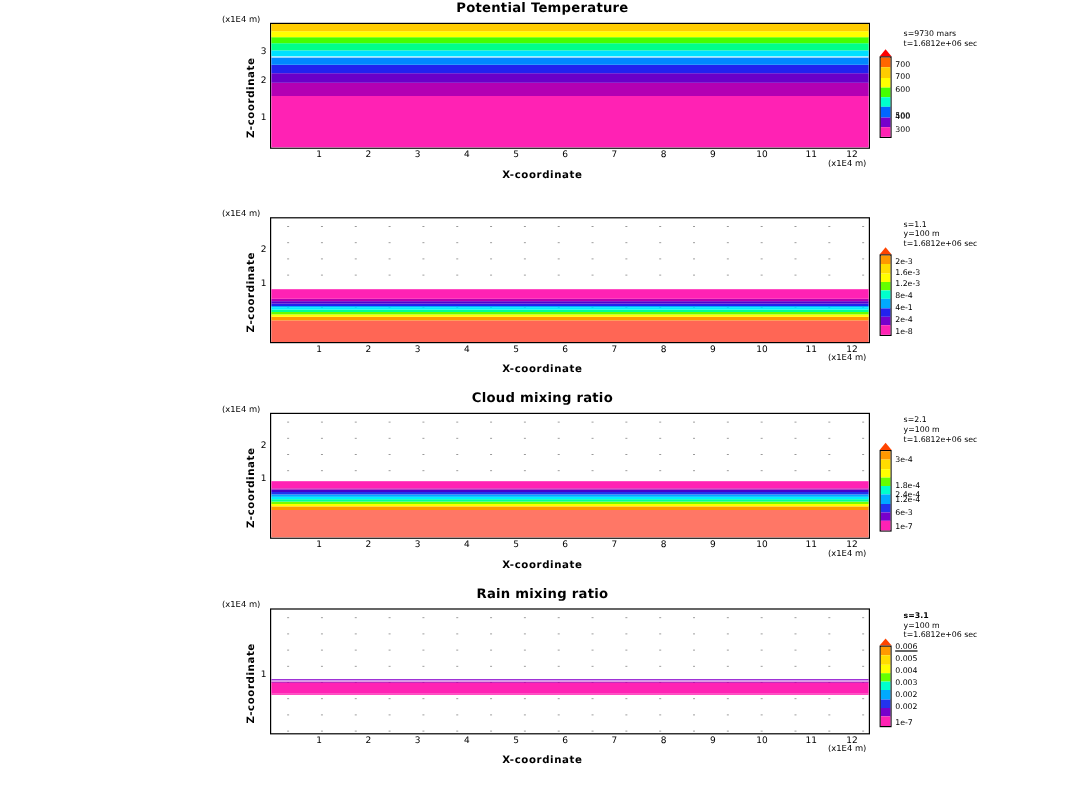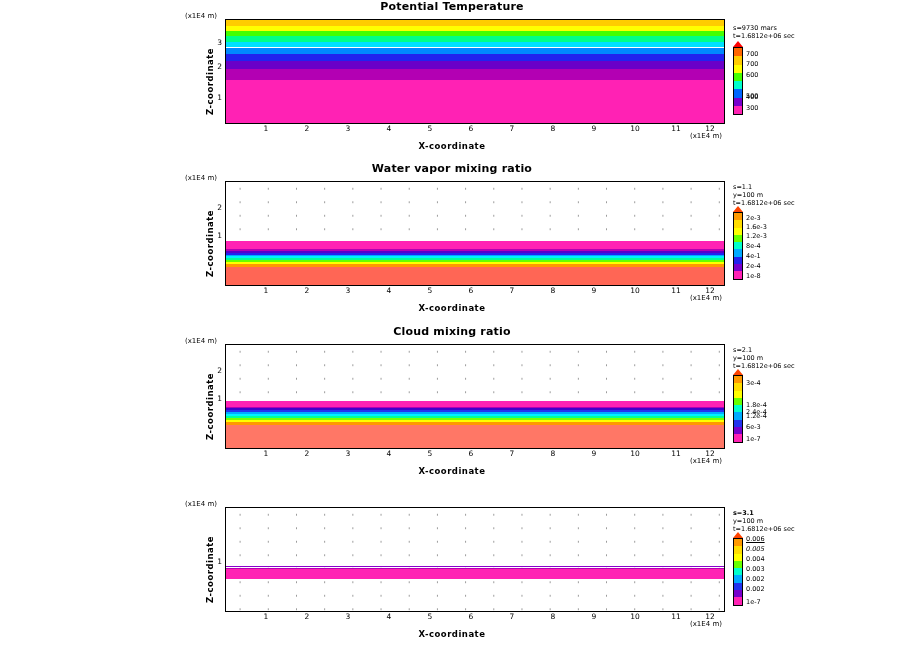--- a/index.html
+++ b/index.html
@@ -14,21 +14,21 @@
   .bandwrap{position:absolute;left:0;top:0;right:0;bottom:0;}
   .band{position:absolute;left:0;width:100%;}
   .dots{position:absolute;left:0;top:0;right:0;bottom:0;
         background-image:radial-gradient(circle, #999 0.5px, transparent 0.6px);
         background-size:28.2px 13.5px;background-position:0 0;}
   .xtick{position:absolute;font-size:7.5px;color:#000;text-align:center;width:14px;margin-left:-7px;}
   .ytick{position:absolute;font-size:7.5px;color:#000;text-align:right;width:14px;}
   .cbar{position:absolute;width:10px;border:1px solid #000;box-sizing:border-box;}
   .cbseg{position:absolute;left:0;width:100%;}
   .cblab{position:absolute;font-size:6.5px;color:#000;white-space:nowrap;}
-  .cbnote{position:absolute;font-size:6.5px;color:#000;white-space:nowrap;line-height:8px;}
+  .cbnote{position:absolute;font-size:6.5px;color:#000;white-space:nowrap;line-height:8px;margin-left:20px;}
   .tri-up{position:absolute;width:0;height:0;border-left:5px solid transparent;border-right:5px solid transparent;}
   .rainline{position:absolute;height:1px;left:0;width:100%;}
 </style>
 </head>
 <body>
 
 <div class="panel" style="top:0px;">
   <div class="title">Potential Temperature</div>
   <div class="zunits" style="left:185px;top:12px;">(x1E4 m)</div>
   <div class="ylabel" style="left:205px;top:115px;">Z-coordinate</div>
@@ -84,21 +84,20 @@
   </div>
   <div class="cblab" style="left:746px;top:50px;">700</div>
   <div class="cblab" style="left:746px;top:60px;">700</div>
   <div class="cblab" style="left:746px;top:71px;">600</div>
   <div class="cblab" style="left:746px;top:92px;">500</div>
   <div class="cblab" style="left:746px;top:93px;">400</div>
   <div class="cblab" style="left:746px;top:104px;">300</div>
 </div>
 
 <div class="panel" style="top:162px;">
-  <div class="title">Water vapor mixing ratio</div>
   <div class="zunits" style="left:185px;top:12px;">(x1E4 m)</div>
   <div class="ylabel" style="left:205px;top:115px;">Z-coordinate</div>
 
   <div class="plotbox" style="left:225px;top:19px;height:105px;width:500px;">
     <div class="dots"></div>
     <div class="bandwrap">
       <div class="band" style="background:#ff6655;top:83.0%;height:17.0%;"></div>
       <div class="band" style="background:#ff9900;top:80.0%;height:3.0%;"></div>
       <div class="band" style="background:#ffff00;top:77.6%;height:2.4%;"></div>
       <div class="band" style="background:#66ff00;top:75.8%;height:1.8%;"></div>
@@ -215,20 +214,21 @@
   </div>
   <div class="cblab" style="left:746px;top:54px;">3e-4</div>
   <div class="cblab" style="left:746px;top:65px;margin-top:18px;">2.4e-4</div>
   <div class="cblab" style="left:746px;top:76px;">1.8e-4</div>
   <div class="cblab" style="left:746px;top:87px;">1.2e-4</div>
   <div class="cblab" style="left:746px;top:98px;">6e-3</div>
   <div class="cblab" style="left:746px;top:110px;">1e-7</div>
 </div>
 
 <div class="panel" style="top:488px;">
+  <div class="title">Rain mixing ratio</div>
   <div class="zunits" style="left:185px;top:12px;">(x1E4 m)</div>
   <div class="ylabel" style="left:205px;top:115px;">Z-coordinate</div>
 
   <div class="plotbox" style="left:225px;top:19px;height:105px;width:500px;">
     <div class="dots"></div>
     <div class="bandwrap">
       <div class="band" style="background:#ff22b4;top:59.0%;height:9.0%;"></div>
       <div class="rainline" style="background:#b300b3;top:58.0%;"></div>
       <div class="rainline" style="background:#8800cc;top:56.6%;"></div>
       <div class="rainline" style="background:#ff22b4;top:68.3%;"></div>
@@ -263,19 +263,19 @@
     <div class="cbseg" style="background:#ffdd00;top:11%;height:11%;"></div>
     <div class="cbseg" style="background:#ffff00;top:22%;height:11%;"></div>
     <div class="cbseg" style="background:#66ff00;top:33%;height:11%;"></div>
     <div class="cbseg" style="background:#00ffcc;top:44%;height:11%;"></div>
     <div class="cbseg" style="background:#00aaff;top:55%;height:11%;"></div>
     <div class="cbseg" style="background:#2233ee;top:66%;height:11%;"></div>
     <div class="cbseg" style="background:#7700cc;top:77%;height:11%;"></div>
     <div class="cbseg" style="background:#ff22b4;top:88%;height:12%;"></div>
   </div>
   <div class="cblab" style="left:746px;top:47px;text-decoration:underline;">0.006</div>
-  <div class="cblab" style="left:746px;top:57px;font-style:italic;">0.005</div>
+  <div class="cblab" style="left:746px;top:57px;">0.005</div>
   <div class="cblab" style="left:746px;top:67px;">0.004</div>
   <div class="cblab" style="left:746px;top:77px;">0.003</div>
   <div class="cblab" style="left:746px;top:87px;">0.002</div>
   <div class="cblab" style="left:746px;top:97px;">0.002</div>
   <div class="cblab" style="left:746px;top:110px;">1e-7</div>
 </div>
 
 </body></html>

